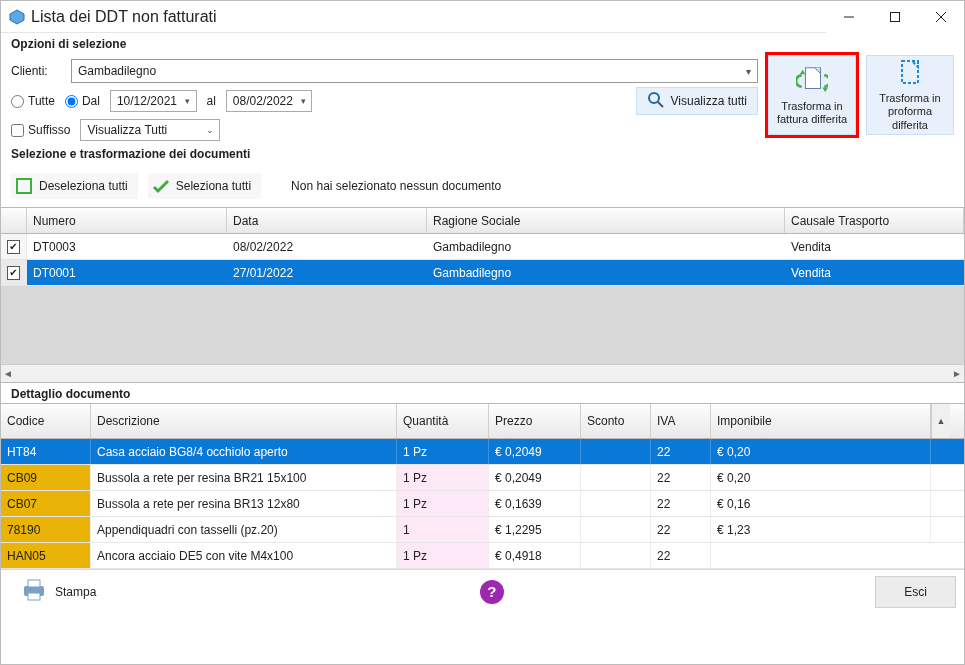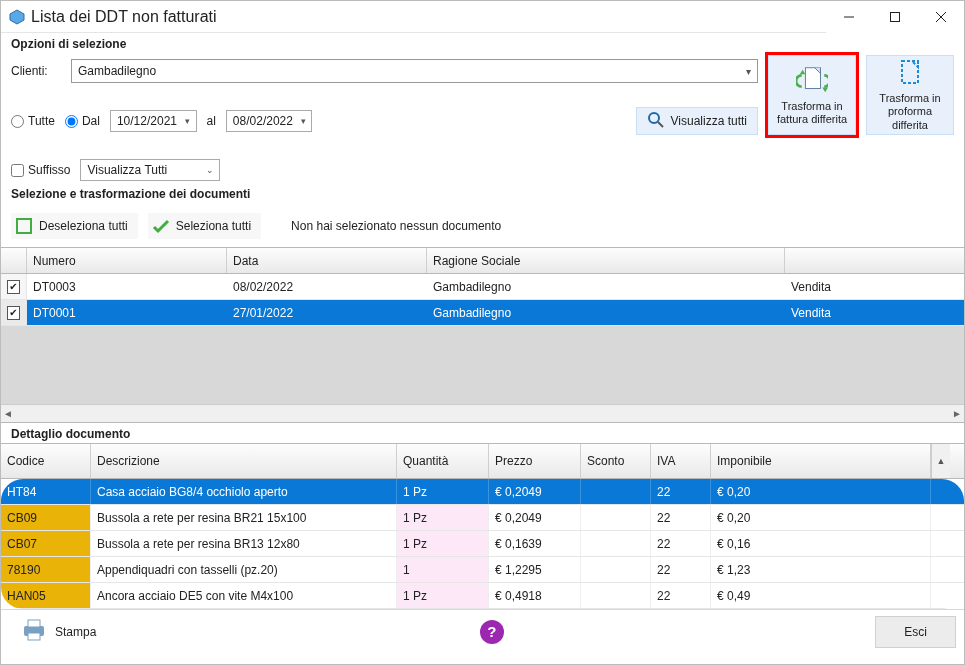--- a/index.html
+++ b/index.html
@@ -8,21 +8,21 @@
   .titlebar { height: 32px; display: flex; align-items: center; background: #fff; border-bottom: 1px solid #e5e5e5; }
   .titlebar .icon { width: 16px; height: 16px; margin: 0 6px 0 8px; display: flex; align-items: center; justify-content: center; }
   .titlebar .title { flex: 1; font-size: 16px; }
   .winbtn { width: 46px; height: 32px; display: flex; align-items: center; justify-content: center; background: #fff; }
   .winbtn svg { stroke: #222; }
   .content { flex: 1; display: flex; flex-direction: column; overflow: hidden; }
 
   .opts { padding: 4px 10px 6px 10px; }
   .section-label { font-weight: bold; margin-bottom: 4px; }
   .opts-row { display: flex; align-items: flex-start; gap: 10px; }
-  .opts-left { flex: 1; display: flex; flex-direction: column; gap: 24px; }
+  .opts-left { flex: 1; display: flex; flex-direction: column; gap: 4px; }
   .field-row { display: flex; align-items: center; gap: 10px; }
   .field-row.top { margin-top: 4px; }
   .field-label { min-width: 50px; }
   .combo { flex: 1; height: 24px; border: 1px solid #999; background: #fff; display: flex; align-items: center; padding: 0 6px; position: relative; }
   .combo .chev { position: absolute; right: 6px; font-size: 10px; color: #555; }
   .radio, .checkbox { display: flex; align-items: center; gap: 4px; }
   .radio input, .checkbox input { margin: 0; }
   .datebox { height: 22px; border: 1px solid #aaa; background: #fff; display: flex; align-items: center; padding: 0 6px; gap: 8px; font-size: 12px; }
   .datebox .dd { font-size: 9px; color: #555; }
   .small-combo { height: 22px; border: 1px solid #aaa; background: #fff; display: flex; align-items: center; padding: 0 6px; gap: 8px; min-width: 140px; }
@@ -65,21 +65,21 @@
   .dgrid-head { display:flex; background: linear-gradient(#fdfdfd, #e9e9e9); border-top:1px solid #b8b8b8; border-bottom:1px solid #b8b8b8; height:36px; }
   .dgrid-head .dgh { border-right:1px solid #cfcfcf; padding:4px 6px; display:flex; align-items:center; }
   .col-cod { width:90px; }
   .col-desc { width:306px; }
   .col-qta { width:92px; }
   .col-prz { width:92px; }
   .col-sco { width:70px; }
   .col-iva { width:60px; }
   .col-imp { width: 220px; }
   .col-sb  { width: 19px; background:#f0f0f0; border-left:1px solid #ccc; display:flex; align-items:center; justify-content:center; font-size:9px; color:#555;}
-  .dgrid-body { height: 130px; overflow:hidden; position:relative;border-radius:22px; }
+  .dgrid-body { height: 130px; overflow:hidden; position:relative; }
   .drow { display:flex; height:26px; align-items:center; border-bottom:1px solid #e6e6e6; }
   .drow .dc { padding:0 6px; border-right:1px solid #eee; height:100%; display:flex; align-items:center; }
   .drow .col-sb { border-right:none; }
   .drow.sel { background:#0a78d6; color:#fff; }
   .drow.sel .dc { border-right-color: rgba(255,255,255,.2); }
   .cod-bg-a { background:#eab308; }
   .qta-bg { background:#fde8f7; }
   .drow.sel .cod-bg-a, .drow.sel .qta-bg { background: transparent; }
 
   .footer { height: 44px; border-top:1px solid #d8d8d8; display:flex; align-items:center; padding:0 8px; gap:28px; }
@@ -216,20 +216,21 @@
       </div>
       <span class="status-txt">Non hai selezionato nessun documento</span>
     </div>
 
     <div class="grid-wrap">
       <div class="grid-head">
         <div class="gh gh-chk"></div>
         <div class="gh gh-num">Numero</div>
         <div class="gh gh-data">Data</div>
         <div class="gh gh-rag">Ragione Sociale</div>
+        <div class="gh gh-caus">Causale Trasporto</div>
       </div>
       <div class="grid-body" id="grid-body">
           <div class="grow">
             <div class="cell cell-chk">
               <span class="chk">✔</span>
             </div>
             <div class="cell cell-num">DT0003</div>
             <div class="cell cell-data">08/02/2022</div>
             <div class="cell cell-rag">Gambadilegno</div>
             <div class="cell cell-caus">Vendita</div>
@@ -305,21 +306,20 @@
           <div class="dc col-imp">€ 1,23</div>
           <div class="col-sb"></div>
         </div>
         <div class="drow">
           <div class="dc col-cod cod-bg-a">HAN05</div>
           <div class="dc col-desc">Ancora acciaio DE5 con vite M4x100</div>
           <div class="dc col-qta qta-bg">1 Pz</div>
           <div class="dc col-prz">€ 0,4918</div>
           <div class="dc col-sco"></div>
           <div class="dc col-iva">22</div>
-          <div class="dc col-imp">€ 0,49</div>
           <div class="col-sb"></div>
         </div>
       </div>
 
     <div class="footer">
       <div class="fbtn">
         <span><svg width="26" height="22" viewBox="0 0 26 22">
               <rect x="3" y="7" width="20" height="10" rx="2" fill="#7aa1c1"></rect>
               <rect x="7" y="1" width="12" height="7" fill="#fff" stroke="#7aa1c1"></rect>
               <rect x="7" y="14" width="12" height="7" fill="#fff" stroke="#7aa1c1"></rect>

